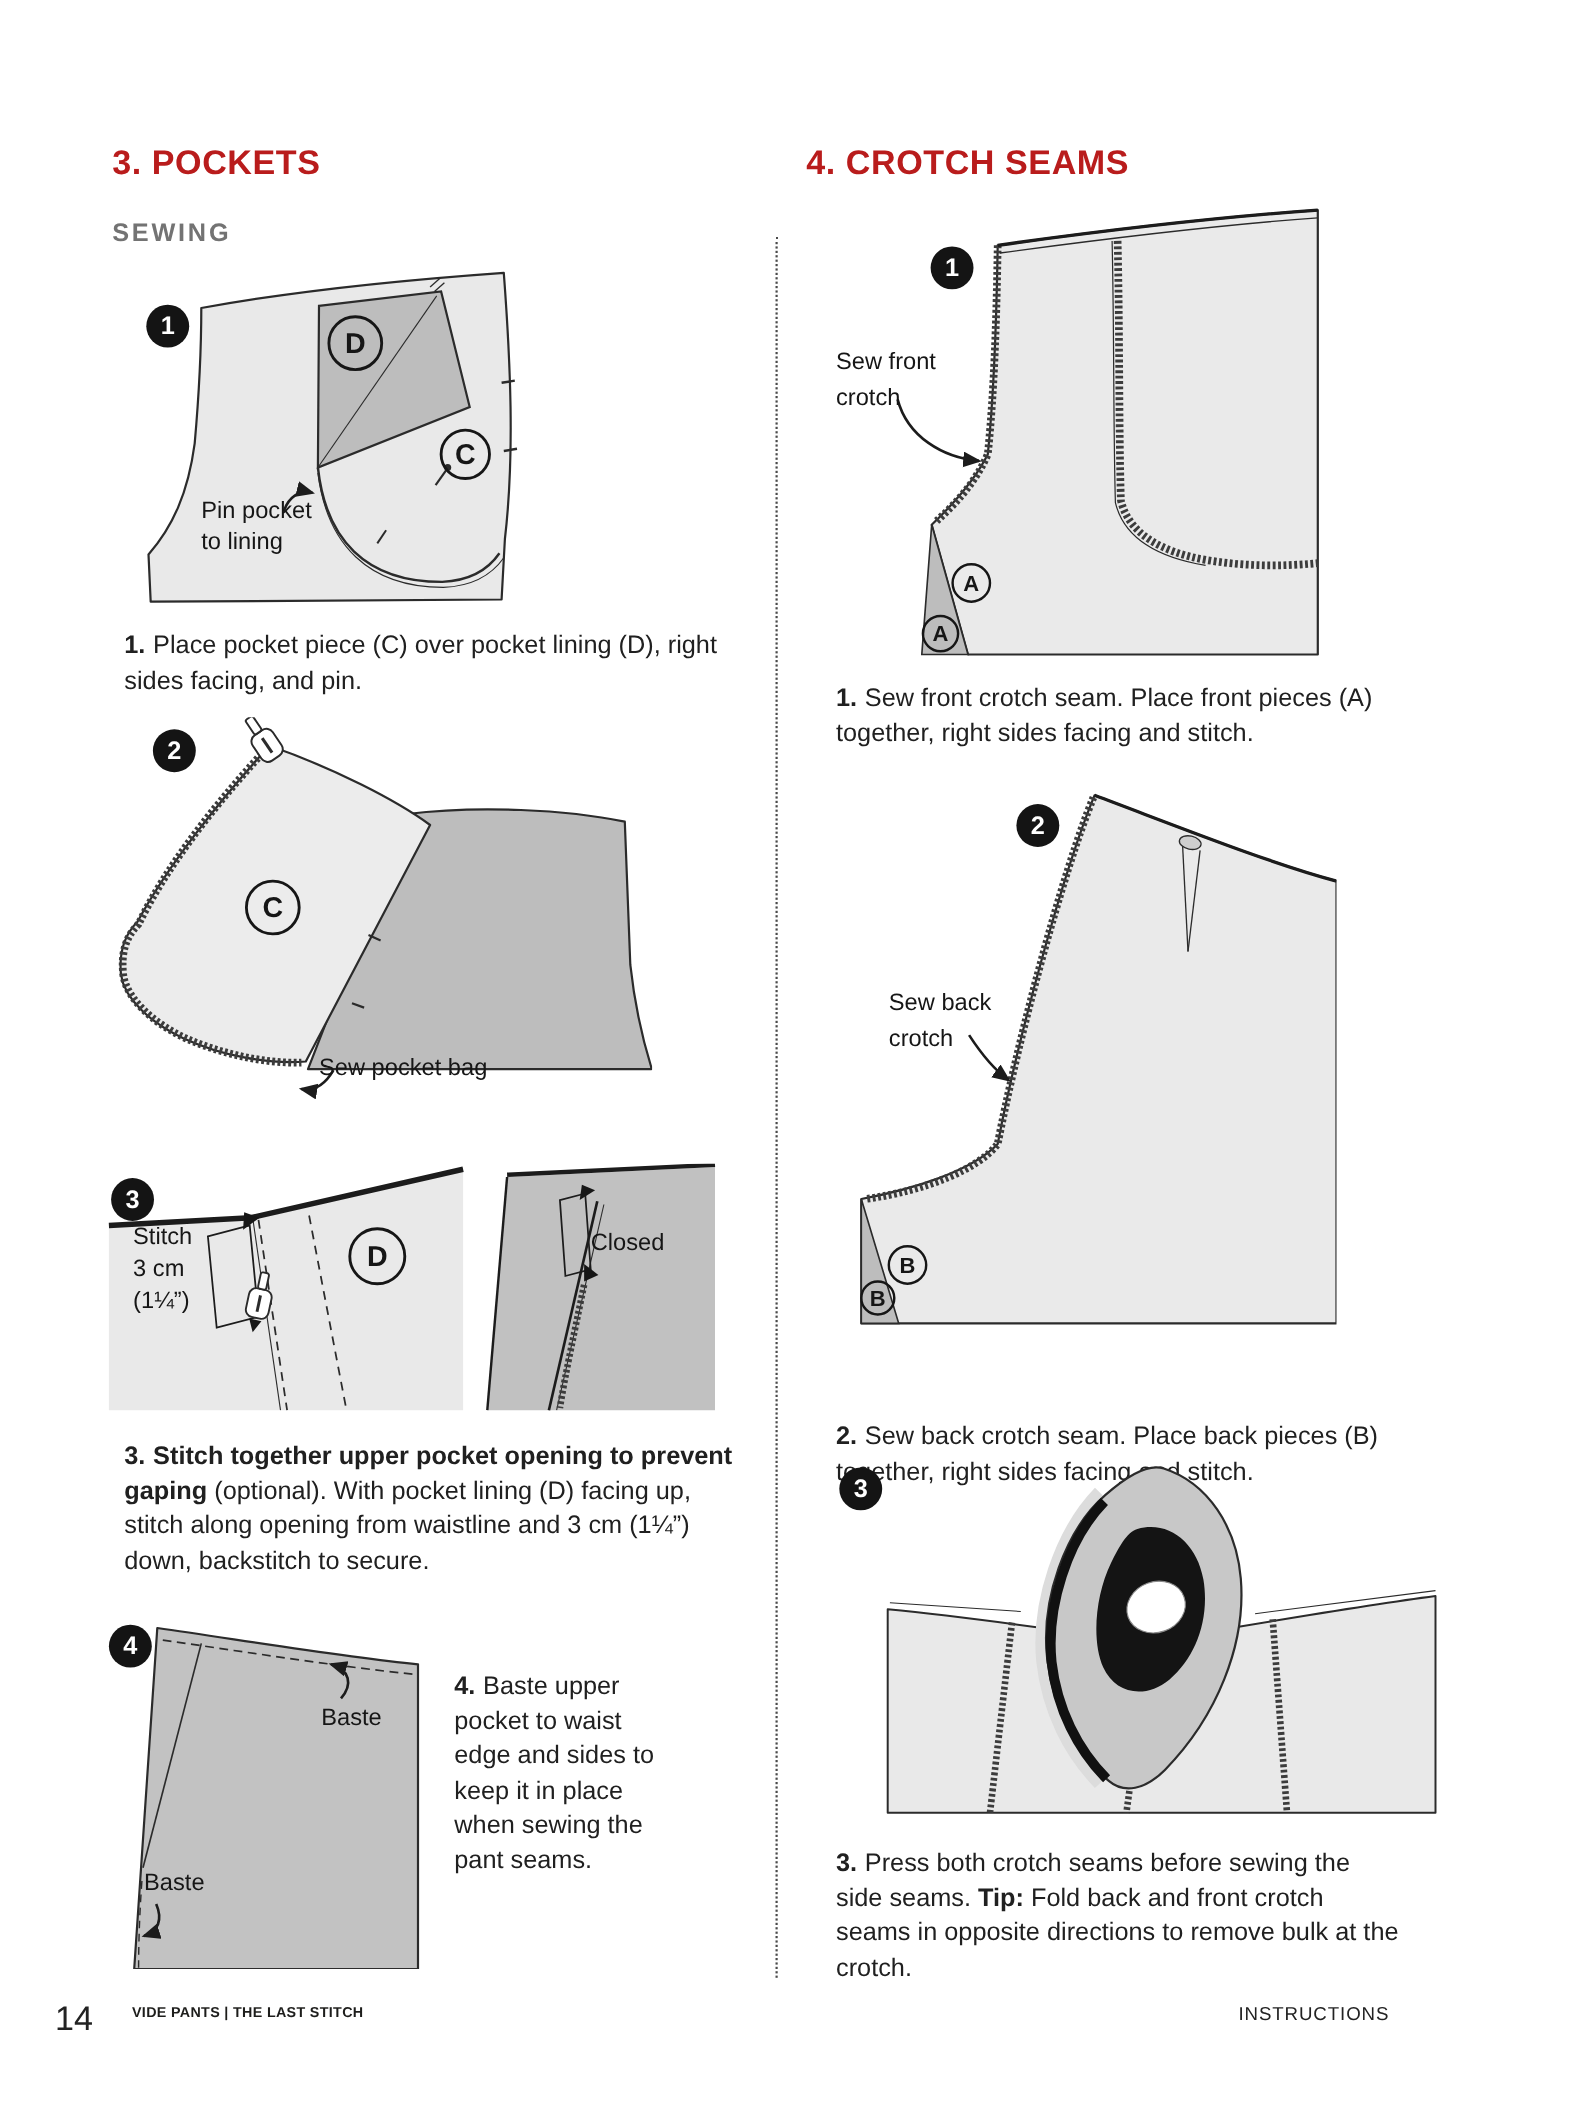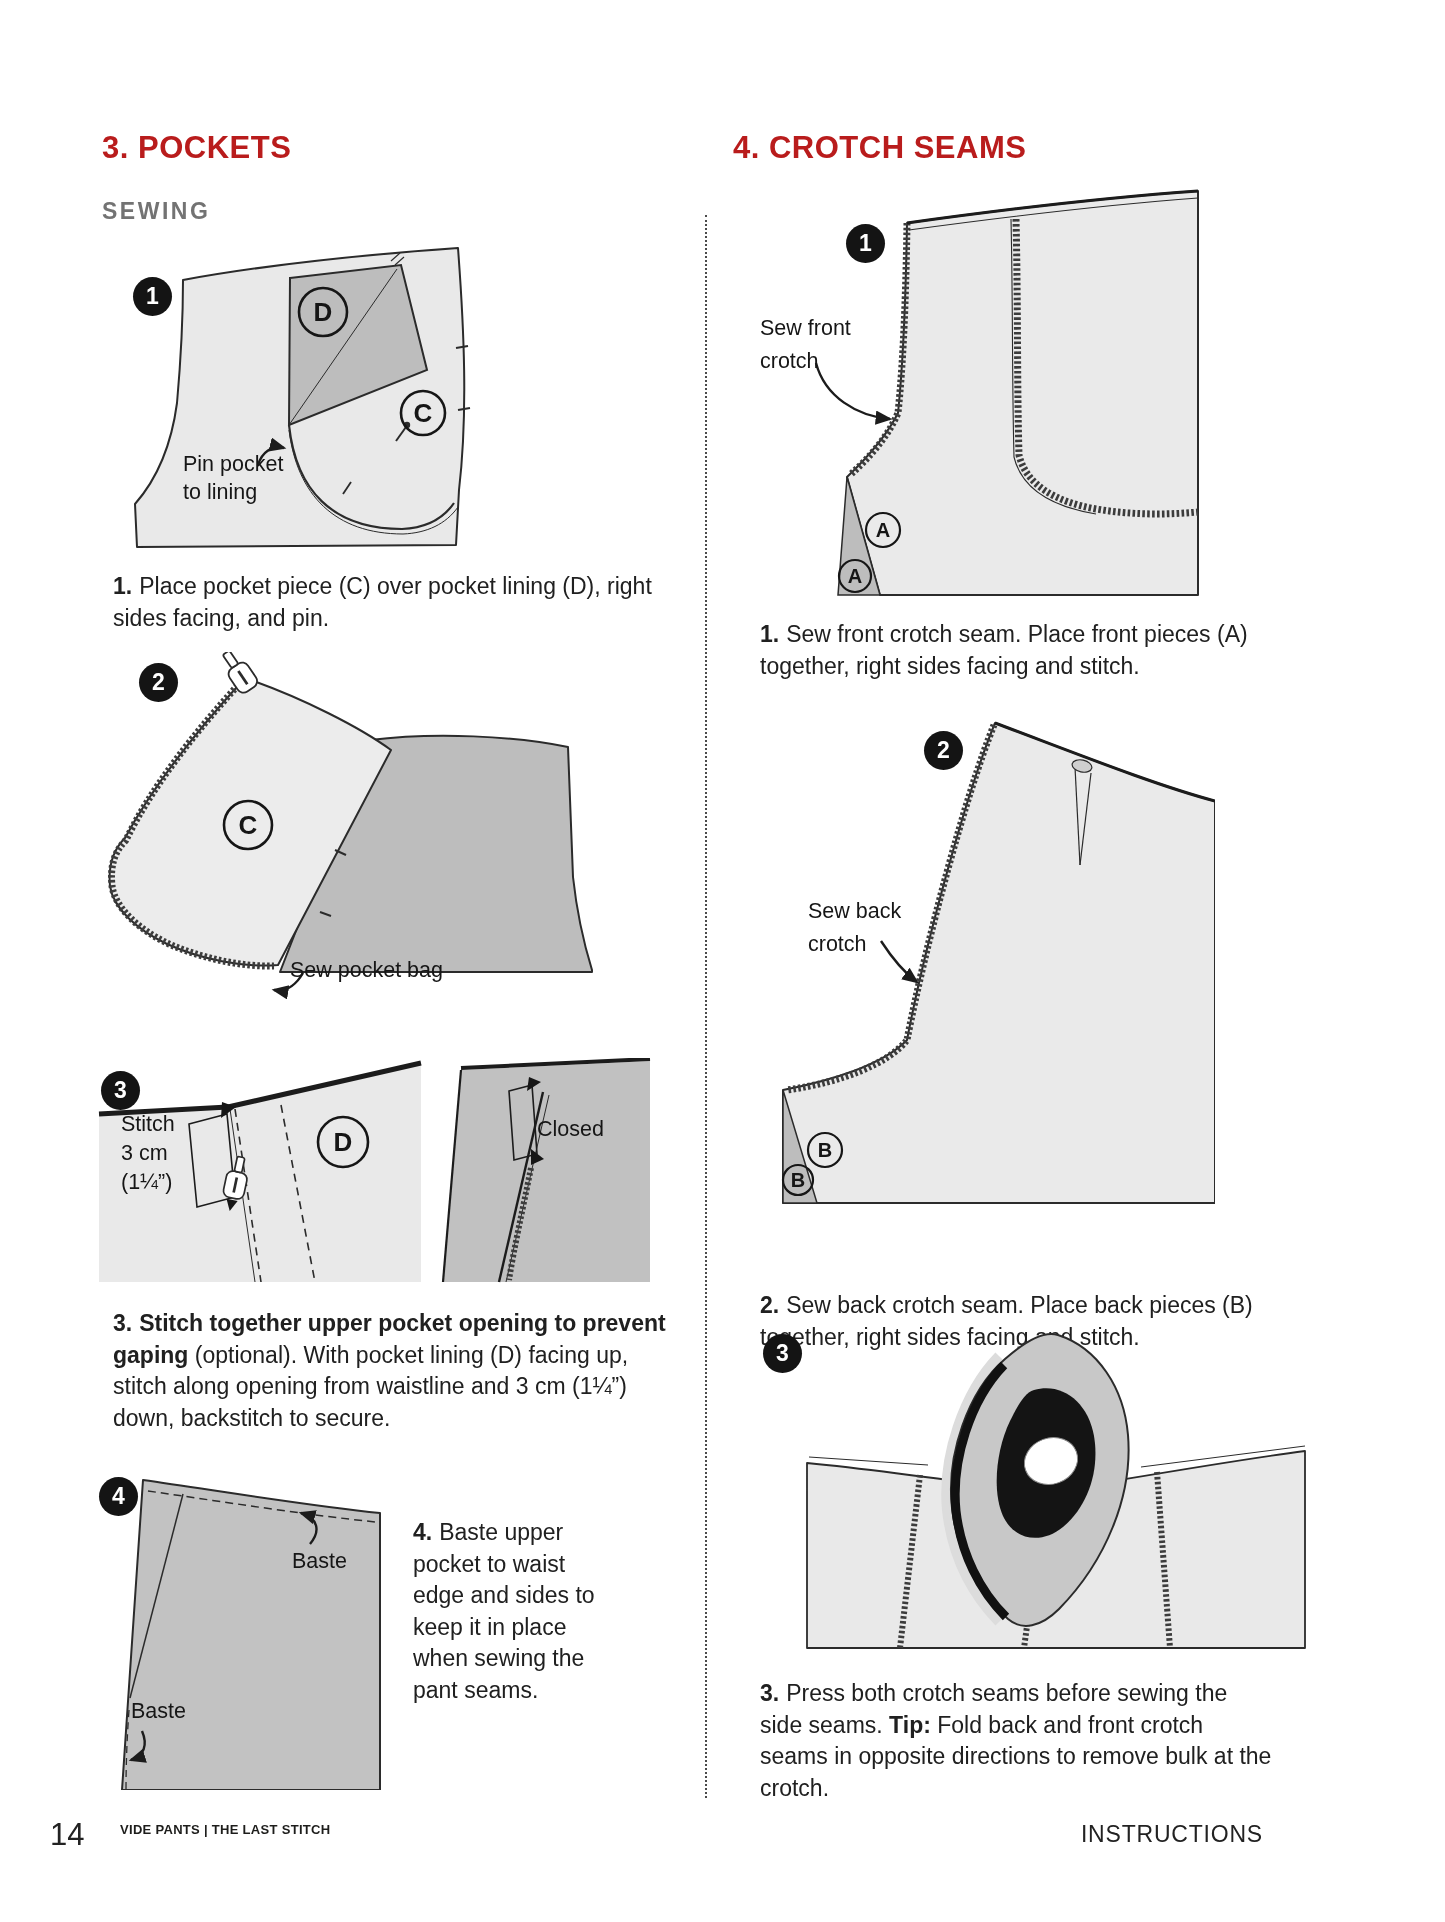--- a/index.html
+++ b/index.html
@@ -11,21 +11,21 @@
   .body-text{font-size:23px;line-height:31.5px;color:#202020;}
   .body-text b{font-weight:700;}
   .num{margin-right:7px;font-weight:700;}
   .badge{width:39px;height:39px;border-radius:50%;background:#141414;color:#fff;
          font-weight:800;font-size:23px;display:flex;align-items:center;justify-content:center;}
   .figlabel{font-size:21.5px;line-height:28px;font-weight:500;color:#161616;}
   .lh33{line-height:33px;}
   .divider{width:0;border-left:2.6px dotted #4a4a4a;}
   .footer-page{font-size:31px;font-weight:500;color:#222;}
   .footer-pub{font-size:13px;font-weight:700;letter-spacing:.3px;color:#1d1d1b;}
-  .footer-sec{font-size:23px;font-weight:400;letter-spacing:.8px;color:#222;}
+  .footer-sec{font-size:17px;font-weight:400;letter-spacing:.8px;color:#222;}
   svg{display:block;}
   svg text{font-family:"Liberation Sans",sans-serif;fill:#161616;}
   .circ-letter{font-size:26px;font-weight:700;}
   .circ-letter-sm{font-size:20px;font-weight:700;}
 </style>
 </head>
 <body>
 
 <svg width="0" height="0" style="position:absolute" aria-hidden="true">
   <defs>

